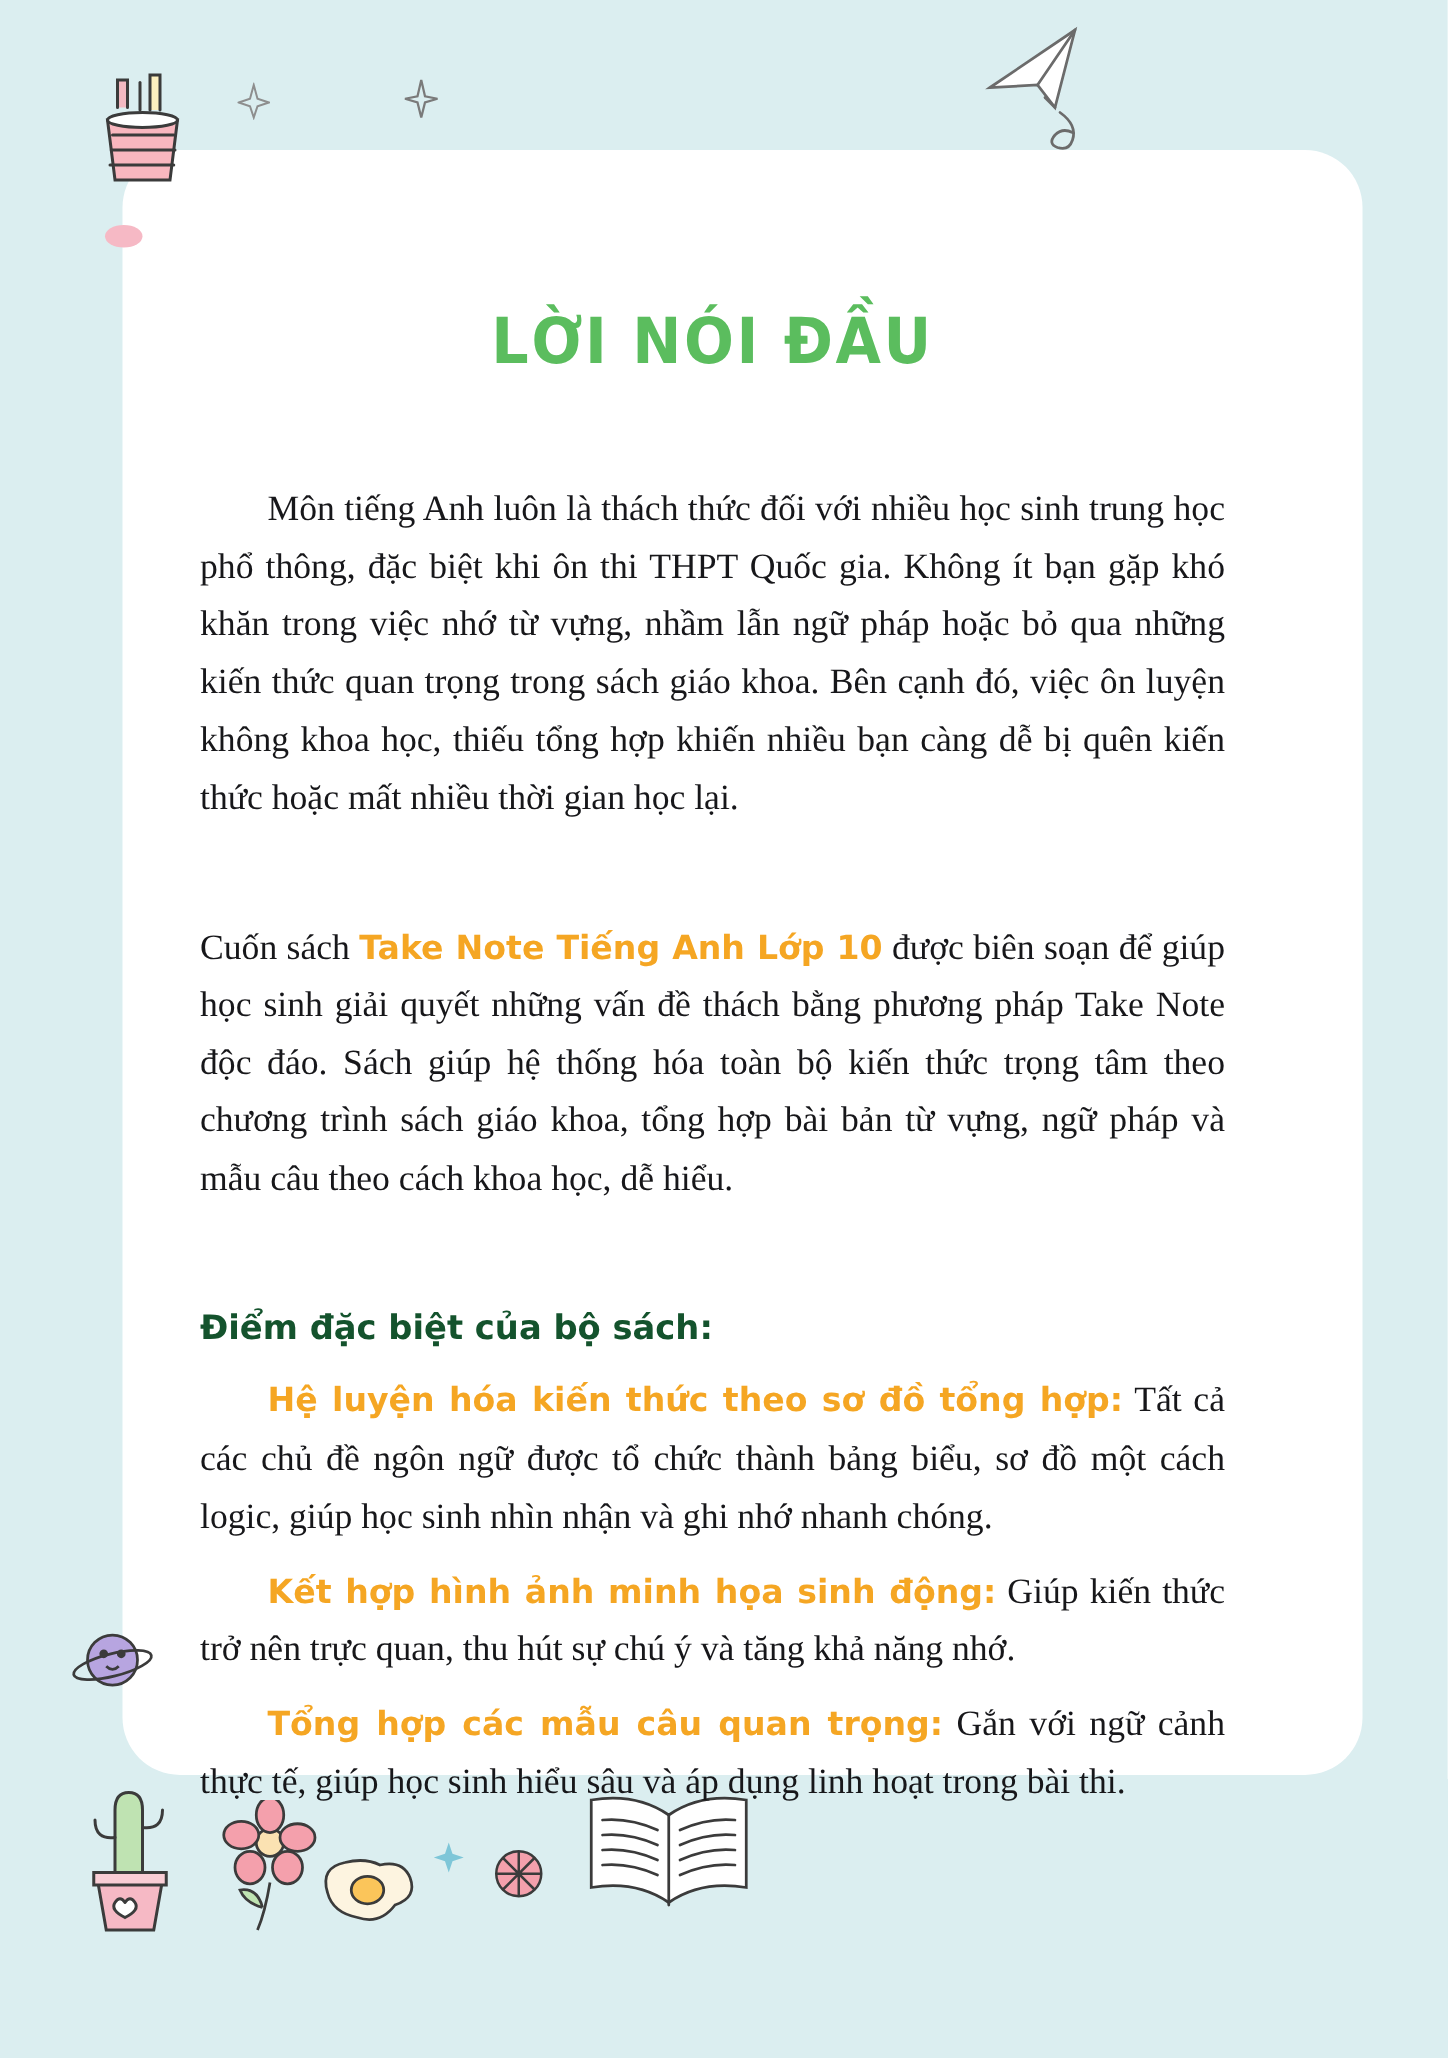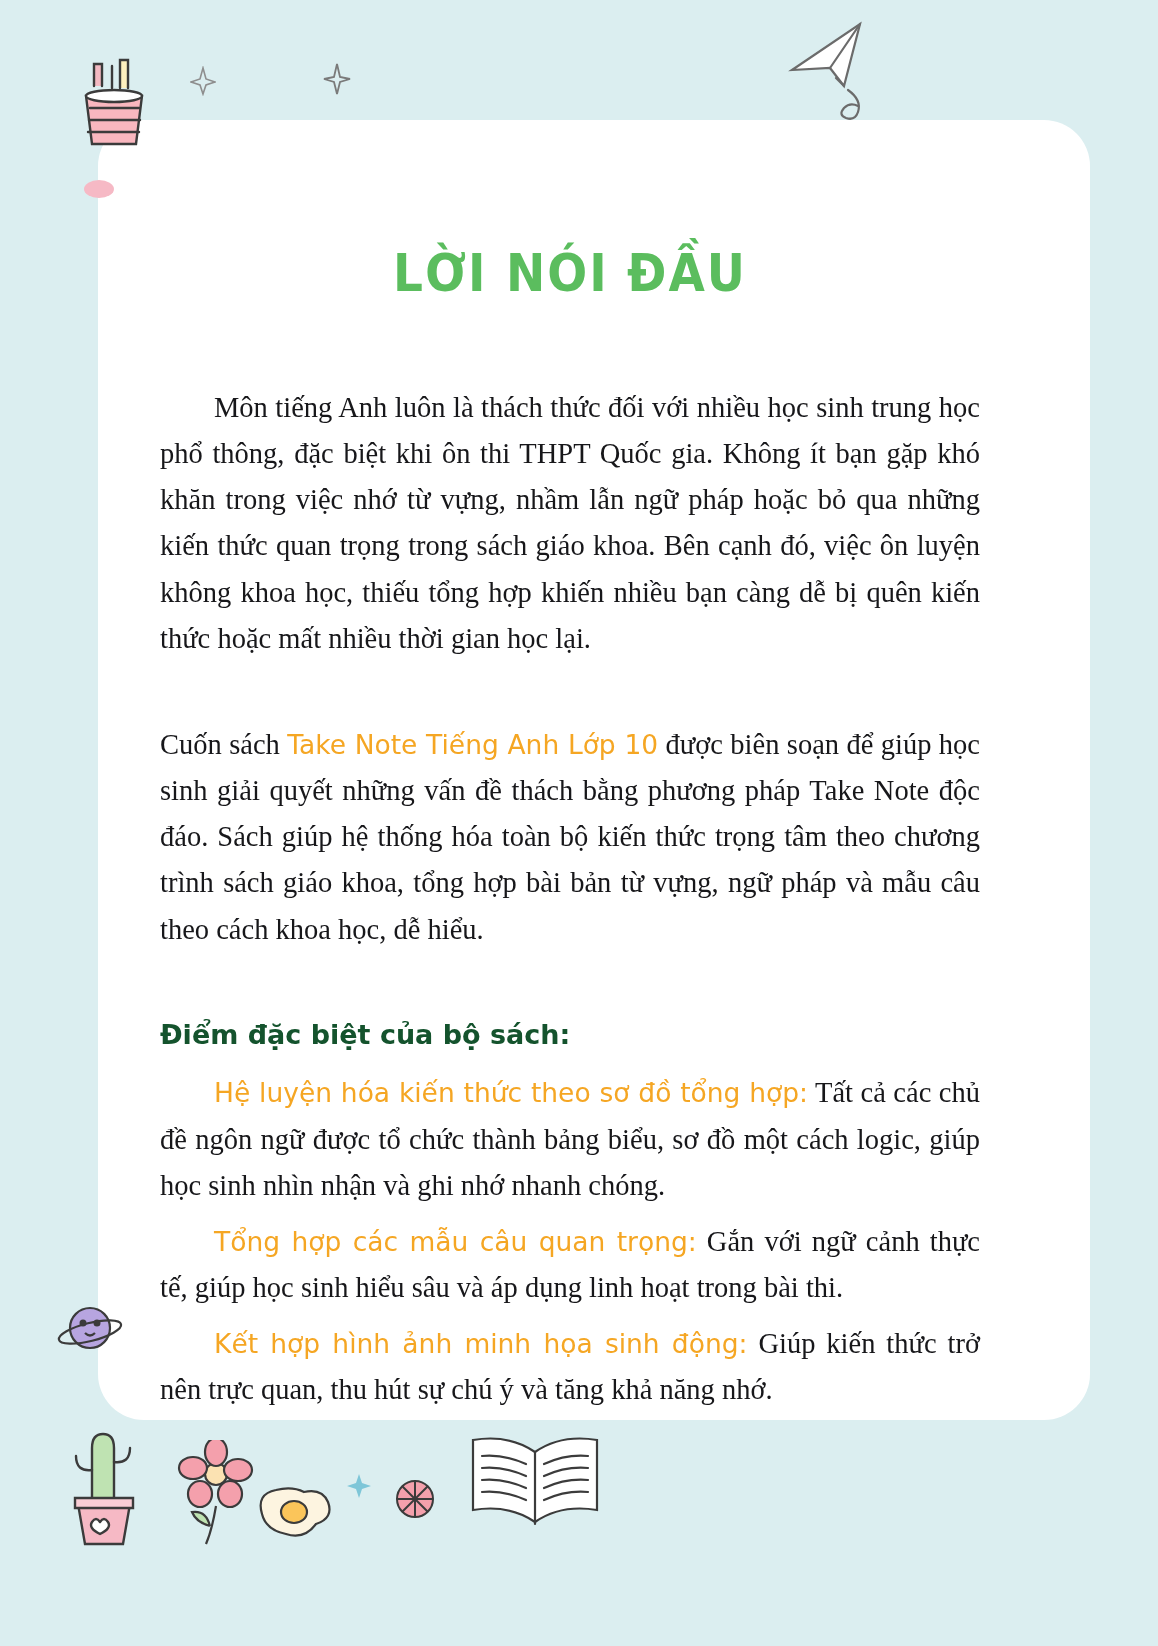--- a/index.html
+++ b/index.html
@@ -59,36 +59,36 @@
     font-family: "DejaVu Sans", sans-serif;
     font-weight: bold;
     font-size: 47px;
     letter-spacing: 2px;
     margin: 0 0 84px 0;
     transform: scaleY(1.08);
   }
 
   
   p {
-    margin: 0 0 34px 0;
+    margin: 14px 0 34px 0;
     font-size: 28.5px;
     line-height: 1.62;
     color: #17171a;
     text-align: justify;
   }
   p.indent {
     text-indent: 54px;
   }
   .gap {
     height: 26px;
   }
   .orange {
     color: #f5a623;
     font-family: "DejaVu Sans", sans-serif;
-    font-weight: normal;
+    font-weight: bold;
     font-size: 26.5px;
   }
   .bold-head {
     font-family: "DejaVu Sans", sans-serif;
     font-weight: bold;
     font-size: 27px;
     color: #14532d;
     margin-bottom: 14px;
   }
   .bullet {
@@ -251,18 +251,18 @@
     <div class="gap"></div>
 
     <p><span>Cuốn sách </span><span class="orange">Take Note Tiếng Anh Lớp 10</span><span> được biên soạn để giúp học sinh giải quyết những vấn đề thách bằng phương pháp Take Note độc đáo. Sách giúp hệ thống hóa toàn bộ kiến thức trọng tâm theo chương trình sách giáo khoa, tổng hợp bài bản từ vựng, ngữ pháp và mẫu câu theo cách khoa học, dễ hiểu.</span></p>
 
     <div class="gap"></div>
 
     <p class="bold-head">Điểm đặc biệt của bộ sách:</p>
 
     <p class="indent bullet"><span class="orange">Hệ luyện hóa kiến thức theo sơ đồ tổng hợp:</span><span> Tất cả các chủ đề ngôn ngữ được tổ chức thành bảng biểu, sơ đồ một cách logic, giúp học sinh nhìn nhận và ghi nhớ nhanh chóng.</span></p>
 
+    <p class="indent bullet"><span class="orange">Kết hợp hình ảnh minh họa sinh động:</span><span> Giúp kiến thức trở nên trực quan, thu hút sự chú ý và tăng khả năng nhớ.</span></p>
+
     <p class="indent bullet"><span class="orange">Tổng hợp các mẫu câu quan trọng:</span><span> Gắn với ngữ cảnh thực tế, giúp học sinh hiểu sâu và áp dụng linh hoạt trong bài thi.</span></p>
 
-    <p class="indent bullet"><span class="orange">Kết hợp hình ảnh minh họa sinh động:</span><span> Giúp kiến thức trở nên trực quan, thu hút sự chú ý và tăng khả năng nhớ.</span></p>
-
   </div>
 </div>
 
 </body></html>

